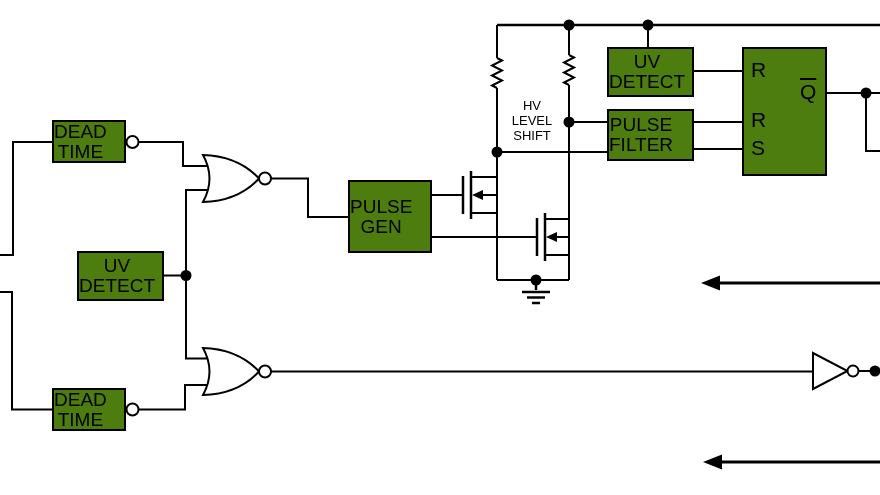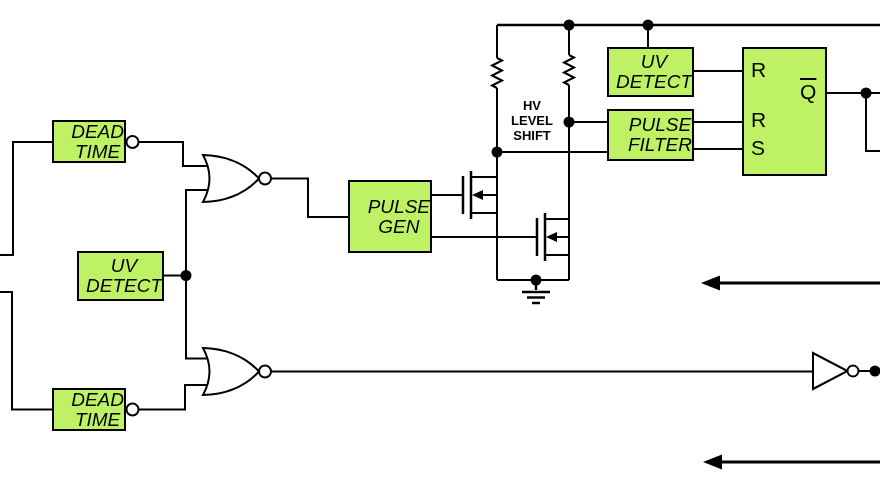--- a/index.html
+++ b/index.html
@@ -8,30 +8,29 @@
     width:880px;height:495px;
     background:#ffffff;
     font-family:"Liberation Sans", sans-serif;
     overflow:hidden;
   }
   .stage svg{position:absolute;left:0;top:0;}
   .box{
     position:absolute;
     box-sizing:border-box;
     border:2px solid #000;
-    background:#bef264;
-    display:flex;align-items:center;justify-content:flex-end;
+    background:#4d7c0f;
+    display:flex;align-items:center;justify-content:flex-start;
     text-align:center;
     color:#000;
-    font-style:italic;
   }
   .box span{white-space:pre-line;font-size:19px;line-height:20px;}
   .plainlabel{
     position:absolute;color:#000;text-align:center;
-    white-space:pre-line;font-size:13px;line-height:15px;font-weight:bold;
+    white-space:pre-line;font-size:13px;line-height:15px;font-weight:normal;
   }
   .pinlabel{
     position:absolute;color:#000;font-size:21px;line-height:24px;
   }
   .overline{text-decoration:overline;}
 </style>
 </head>
 <body>
 
 <div class="stage">

